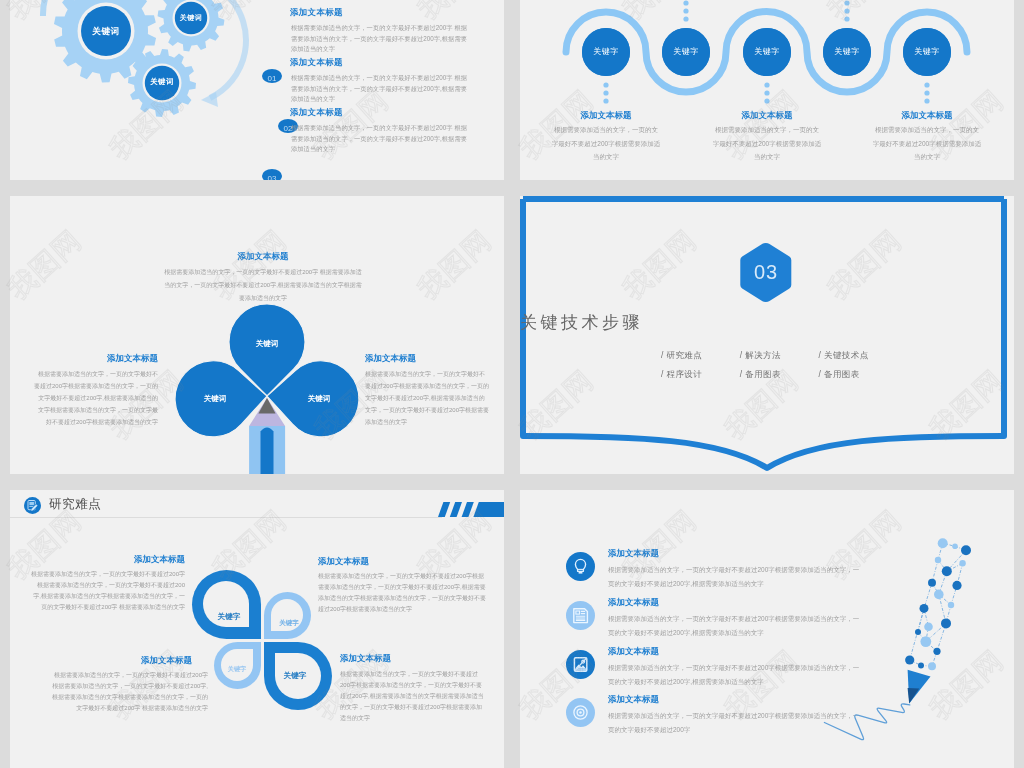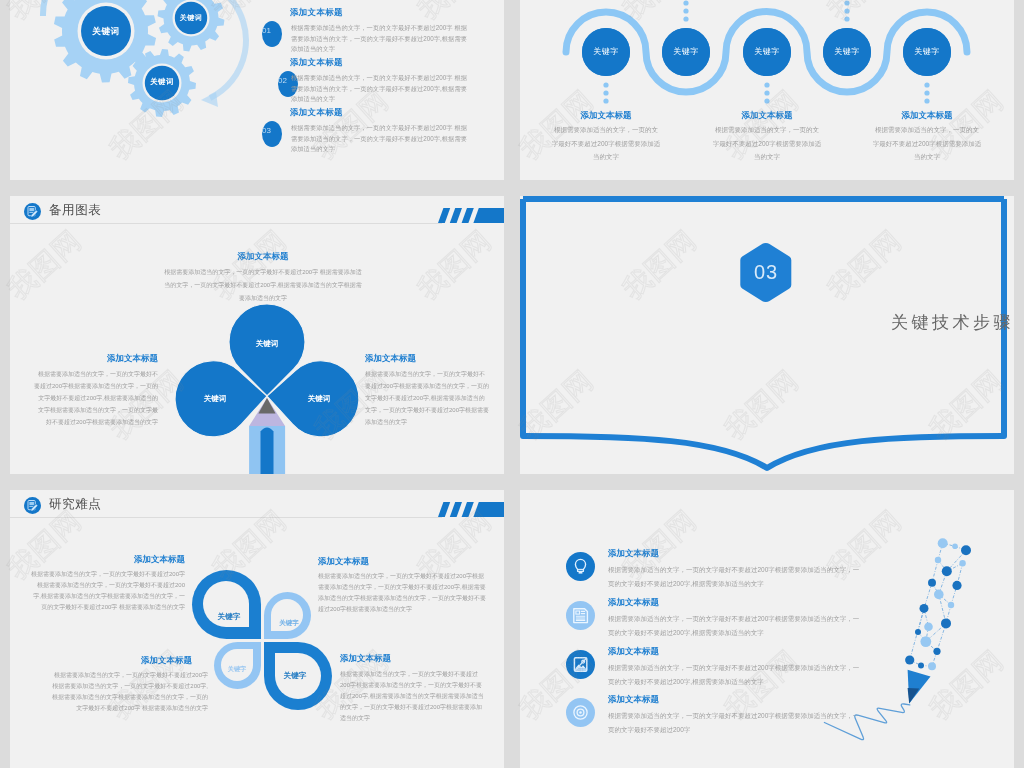--- a/index.html
+++ b/index.html
@@ -19,40 +19,40 @@
 
   
   .hdr{position:absolute;left:0;top:0;width:494px;height:35px;}
   .hdr-line{position:absolute;left:0px;top:27px;width:432px;height:1px;background:#dcdcdc;}
   .hdr-icon{position:absolute;left:14px;top:7px;width:17px;height:17px;}
   .hdr-title{position:absolute;left:39px;top:5px;font-size:12.6px;color:#4e4e4e;
       font-weight:500;letter-spacing:0.5px;line-height:19px;}
   .hdr-bars{position:absolute;right:0px;top:12px;height:15px;}
 
   
-  .s1-num{position:absolute;width:20px;height:26px;border-radius:50%;background:#1477c9;
-      color:#bfdcf4;font-size:8px;line-height:20px;text-align:left;font-family:"Liberation Sans",sans-serif;}
+  .s1-num{position:absolute;width:20px;height:14px;border-radius:50%;background:#1477c9;
+      color:#bfdcf4;font-size:8px;line-height:20px;text-align:center;font-family:"Liberation Sans",sans-serif;margin-top:48px;}
   .s1-h{position:absolute;font-size:8.5px;color:#1f7fd0;font-weight:bold;letter-spacing:.3px;}
   .s1-p{position:absolute;font-size:6.3px;color:#9d9d9d;line-height:10.5px;width:205px;}
 
   
   .s2-kw{position:absolute;width:48px;height:48px;border-radius:50%;background:#1477c9;
       color:#fff;font-size:8px;line-height:48px;text-align:center;letter-spacing:.5px;}
   .s2-h{position:absolute;font-size:8.5px;color:#1f7fd0;font-weight:bold;text-align:center;width:150px;}
   .s2-p{position:absolute;font-size:6.5px;color:#9d9d9d;line-height:13.5px;width:110px;text-align:center;}
 
   
   .s3-h{position:absolute;font-size:8.5px;color:#1f7fd0;font-weight:bold;}
   .s3-p{position:absolute;font-size:6px;color:#9d9d9d;line-height:10.5px;}
   .petal-kw{position:absolute;color:#fff;font-size:7.5px;font-weight:bold;text-align:center;}
 
   
   .s4-num{position:absolute;left:211px;top:47px;width:70px;height:59px;color:#d7e9f9;
       font-size:20px;line-height:59px;text-align:center;font-family:"Liberation Sans",sans-serif;letter-spacing:1px;}
-  .s4-title{position:absolute;left:0;top:116px;width:494px;text-align:right;
+  .s4-title{position:absolute;left:0;top:116px;width:494px;text-align:left;
       font-size:17px;color:#666;letter-spacing:3.5px;line-height:21px;font-weight:400;}
   .s4-subs{position:absolute;left:141px;top:150px;width:240px;text-align:left;font-size:8.5px;color:#707070;
       line-height:19px;letter-spacing:.4px;white-space:nowrap;}
   .s4-subs span{display:inline-block;width:76px;text-align:left;}
 
   
   .s5-h{position:absolute;font-size:8.5px;color:#1f7fd0;font-weight:bold;}
   .s5-p{position:absolute;font-size:6px;color:#9d9d9d;line-height:11px;width:185px;}
   .s5-kw{position:absolute;font-size:7px;font-weight:bold;text-align:center;}
 
@@ -129,39 +129,20 @@
 <div class="s2-kw" style="left:303px;top:126px">关键字</div>
 <div class="s2-kw" style="left:383px;top:126px">关键字</div>
 <div class="s2-h" style="left:11px;top:208px">添加文本标题</div>
 <div class="s2-p" style="left:31px;top:221px">根据需要添加适当的文字，一页的文字最好不要超过200字根据需要添加适当的文字</div>
 <div class="s2-h" style="left:172px;top:208px">添加文本标题</div>
 <div class="s2-p" style="left:192px;top:221px">根据需要添加适当的文字，一页的文字最好不要超过200字根据需要添加适当的文字</div>
 <div class="s2-h" style="left:332px;top:208px">添加文本标题</div>
 <div class="s2-p" style="left:352px;top:221px">根据需要添加适当的文字，一页的文字最好不要超过200字根据需要添加适当的文字</div>
 </div>
 <div class="slide" id="s3">
-<div class="hdr">
-<div class="hdr-line"></div>
-<svg class="hdr-icon" viewBox="0 0 34 34">
-<circle cx="17" cy="17" r="17" fill="#1477c9"></circle>
-<rect x="8" y="7" width="14.5" height="18.5" rx="2" ry="2" fill="none" stroke="#bcdcf7" stroke-width="2"></rect>
-<rect x="10.7" y="9.8" width="9.2" height="6.6" fill="#9ccdf3"></rect>
-<rect x="10.7" y="18.4" width="9.2" height="1.6" fill="#bcdcf7"></rect>
-<path d="M15.4,24.0 L24.3,15.1 L26.8,17.6 L17.9,26.5 L14.3,27.1 Z" fill="#1477c9" stroke="#1477c9" stroke-width="2.6" stroke-linejoin="round"></path>
-<path d="M15.5,23.9 L24.2,15.2 L26.6,17.6 L17.9,26.3 L14.6,26.9 Z" fill="#dcefff" stroke="#bcdcf7" stroke-width="0.9" stroke-linejoin="round"></path>
-<path d="M22.7,16.7 L25.1,19.1" stroke="#6eb2e8" stroke-width="0.8"></path>
-</svg>
-<div class="hdr-title">备用图表</div>
-<svg class="hdr-bars" width="66" height="15" viewBox="0 0 66 15">
-<path d="M0,15 L5.4,0 L12.2,0 L6.8,15 Z" fill="#1477c9"></path>
-<path d="M11.8,15 L17.2,0 L24,0 L18.6,15 Z" fill="#1477c9"></path>
-<path d="M23.6,15 L29,0 L35.8,0 L30.4,15 Z" fill="#1477c9"></path>
-<path d="M35.4,15 L40.8,0 L66,0 L66,15 Z" fill="#1477c9"></path>
-</svg>
-</div>
 <svg class="abs" style="left:0;top:0" width="494" height="278" viewBox="0 0 494 278">
 <g>
 <rect x="239.1" y="230" width="36" height="54" fill="#8fc4f2"></rect>
 <path d="M250.5,284 L250.5,235.5 Q257,227.5 263.5,235.5 L263.5,284 Z" fill="#1477c9"></path>
 <path d="M239.1,230 L257,202 L275.1,230 Z" fill="#bdb6e0"></path>
 <path d="M248.4,217.5 L257,202 L265.6,217.5 Z" fill="#696969"></path>
 </g>
 <path d="M257.00,200.00 L283.74,173.00 A38.00,38.00 0 1 0 230.26,173.00 Z" fill="#1477c9" stroke="#f1f1f1" stroke-width="1.1"></path>
 <path d="M257.00,200.00 L228.64,174.71 A38.00,38.00 0 1 0 231.44,228.12 Z" fill="#1477c9" stroke="#f1f1f1" stroke-width="1.1"></path>
 <path d="M257.00,200.00 L282.56,228.12 A38.00,38.00 0 1 0 285.36,174.71 Z" fill="#1477c9" stroke="#f1f1f1" stroke-width="1.1"></path>
@@ -177,20 +158,29 @@
 <div class="s3-p" style="left:355px;top:172px;width:124px;text-align:left;line-height:12px;">根据需要添加适当的文字，一页的文字最好不要超过200字根据需要添加适当的文字，一页的文字最好不要超过200字,根据需要添加适当的文字，一页的文字最好不要超过200字根据需要添加适当的文字</div>
 </div>
 <div class="slide" id="s4">
 <svg class="abs" style="left:0;top:0" width="494" height="278" viewBox="0 0 494 278">
 <path d="M3,3 L3,240 M3,3 L484,3 M484,3 L484,240" fill="none" stroke="#1f80d4" stroke-width="6"></path>
 <path d="M3,240 C120,240 200,243 247,272 C294,243 374,240 484,240" fill="none" stroke="#1f80d4" stroke-width="6" stroke-linecap="round" stroke-linejoin="round"></path>
 <path d="M245.8,47.0 Q248.0,47.0 249.5,48.0 L269.4,60.5 Q271.3,61.7 271.3,64.0 L271.3,89.0 Q271.3,91.3 269.4,92.5 L249.5,105.0 Q248.0,106.0 245.8,106.0 Q243.6,106.0 242.1,105.0 L222.2,92.5 Q220.3,91.3 220.3,89.0 L220.3,64.0 Q220.3,61.7 222.2,60.5 L242.1,48.0 Q243.6,47.0 245.8,47.0 Z" fill="#1f80d4"></path>
 </svg>
 <div class="s4-num">03</div>
 <div class="s4-title">关键技术步骤</div>
+<div class="s4-subs">
+<span>/ 研究难点</span>
+<span>/ 解决方法</span>
+<span>/ 关键技术点</span>
+<br>
+<span>/ 程序设计</span>
+<span>/ 备用图表</span>
+<span>/ 备用图表</span>
+</div>
 </div>
 <div class="slide" id="s5">
 <div class="hdr">
 <div class="hdr-line"></div>
 <svg class="hdr-icon" viewBox="0 0 34 34">
 <circle cx="17" cy="17" r="17" fill="#1477c9"></circle>
 <rect x="8" y="7" width="14.5" height="18.5" rx="2" ry="2" fill="none" stroke="#bcdcf7" stroke-width="2"></rect>
 <rect x="10.7" y="9.8" width="9.2" height="6.6" fill="#9ccdf3"></rect>
 <rect x="10.7" y="18.4" width="9.2" height="1.6" fill="#bcdcf7"></rect>
 <path d="M15.4,24.0 L24.3,15.1 L26.8,17.6 L17.9,26.5 L14.3,27.1 Z" fill="#1477c9" stroke="#1477c9" stroke-width="2.6" stroke-linejoin="round"></path>

